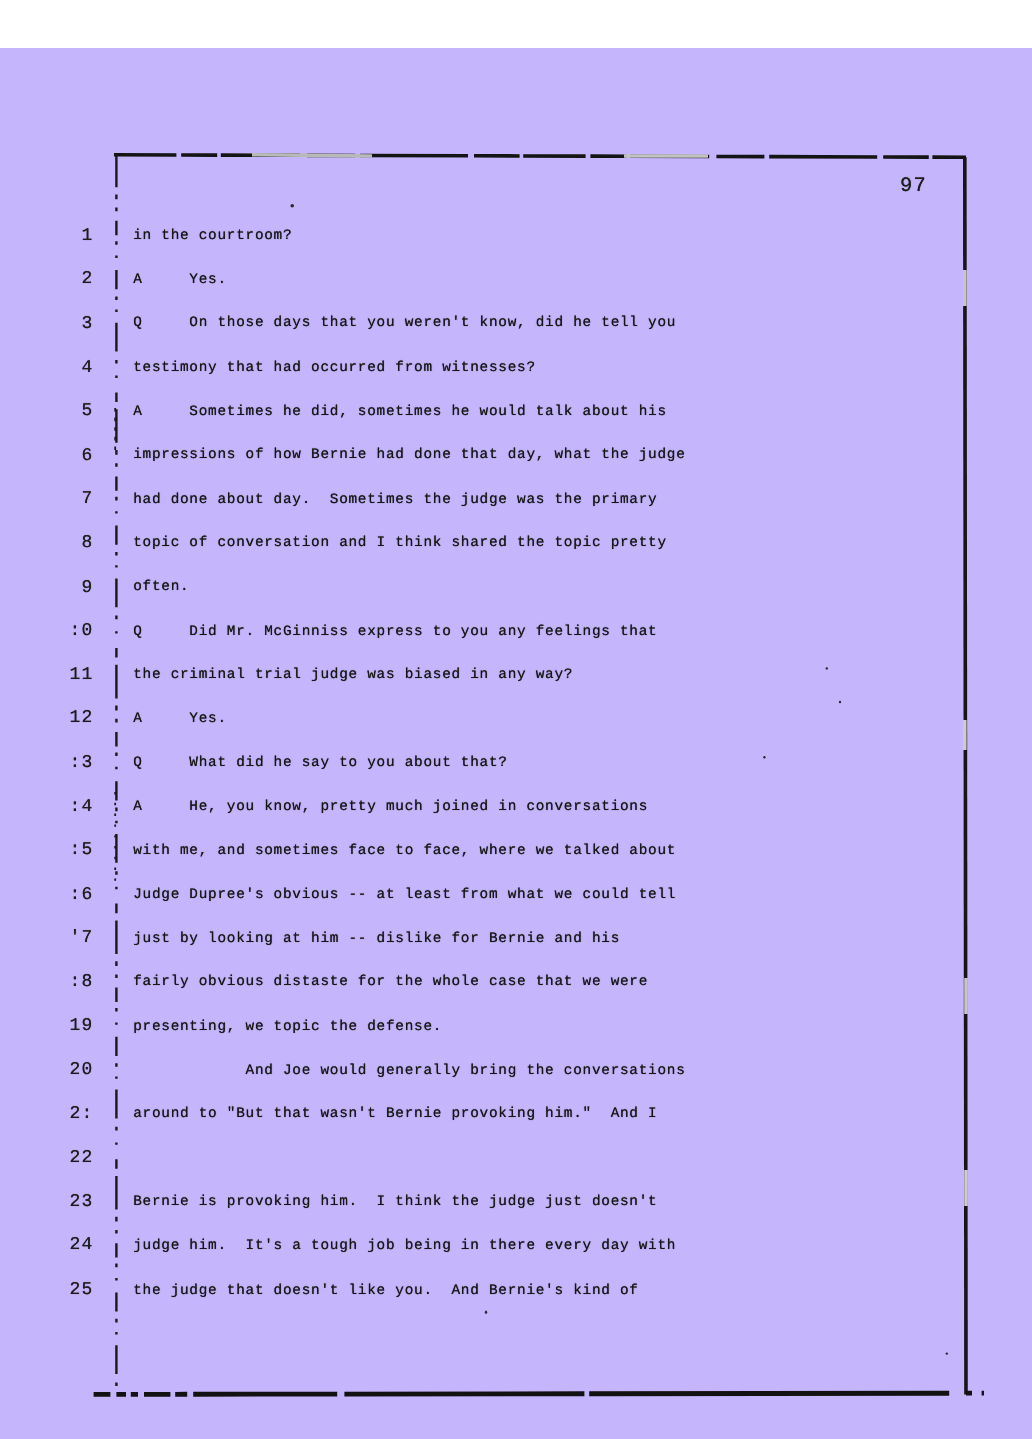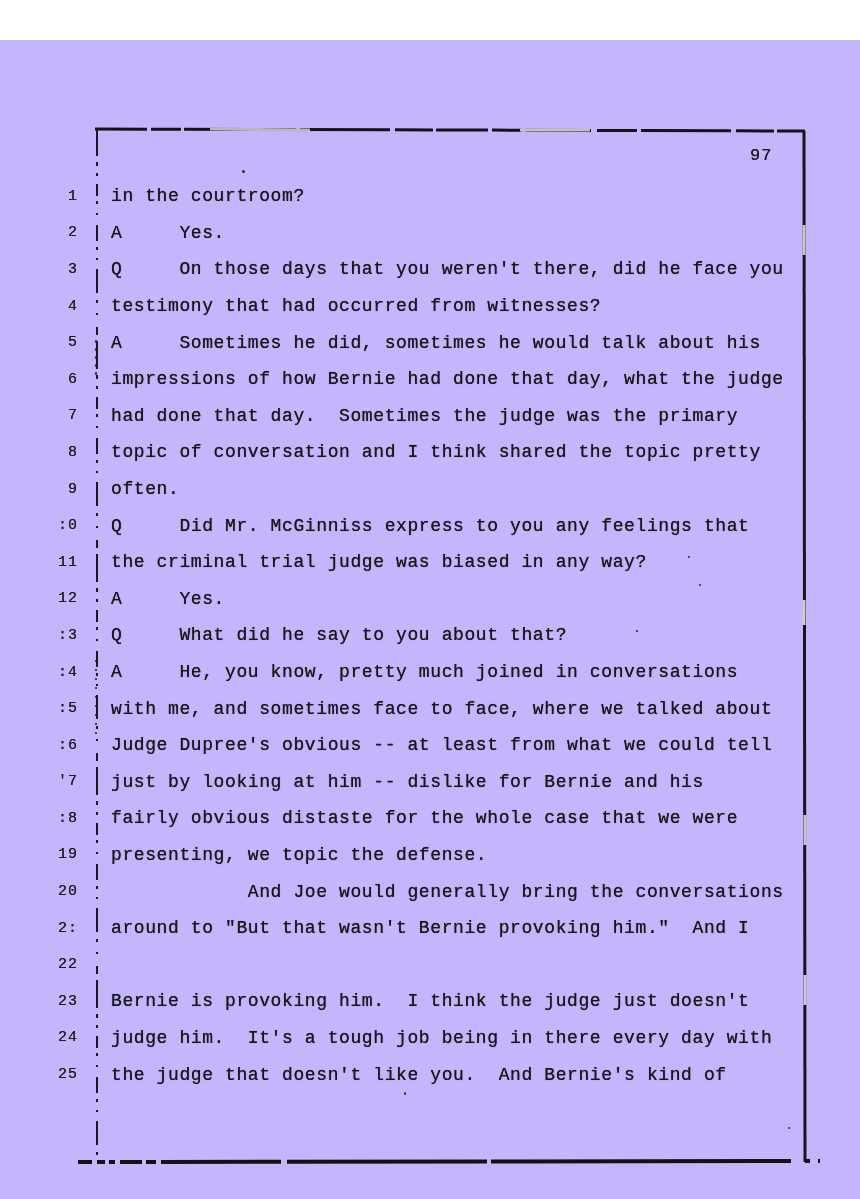--- a/index.html
+++ b/index.html
@@ -50,21 +50,21 @@
     text-align: right;
     font-size: 15px;
     letter-spacing: 1px;
     color: #1d1d1d;
     text-shadow: 0 0 0.6px #333;
     white-space: pre;
   }
   .row .txt {
     margin-left: 33px;
     white-space: pre;
-    font-size: 18px;
+    font-size: 12px;
     letter-spacing: 0.6px;
     color: #171717;
     text-shadow: 0 0 0.7px #2a2a2a;
   }
   .speck {
     position: absolute;
     background: #2b2b2b;
     border-radius: 50%;
   }
 </style>
@@ -98,37 +98,37 @@
       <div class="row">
         <span class="no">1</span>
         <span class="txt">in the courtroom?</span>
       </div>
       <div class="row">
         <span class="no">2</span>
         <span class="txt">A     Yes.</span>
       </div>
       <div class="row">
         <span class="no">3</span>
-        <span class="txt">Q     On those days that you weren't there, did he face you</span>
+        <span class="txt">Q     On those days that you weren't know, did he tell you</span>
       </div>
       <div class="row">
         <span class="no">4</span>
         <span class="txt">testimony that had occurred from witnesses?</span>
       </div>
       <div class="row">
         <span class="no">5</span>
         <span class="txt">A     Sometimes he did, sometimes he would talk about his</span>
       </div>
       <div class="row">
         <span class="no">6</span>
         <span class="txt">impressions of how Bernie had done that day, what the judge</span>
       </div>
       <div class="row">
         <span class="no">7</span>
-        <span class="txt">had done that day.  Sometimes the judge was the primary</span>
+        <span class="txt">had done about day.  Sometimes the judge was the primary</span>
       </div>
       <div class="row">
         <span class="no">8</span>
         <span class="txt">topic of conversation and I think shared the topic pretty</span>
       </div>
       <div class="row">
         <span class="no">9</span>
         <span class="txt">often.</span>
       </div>
       <div class="row">

